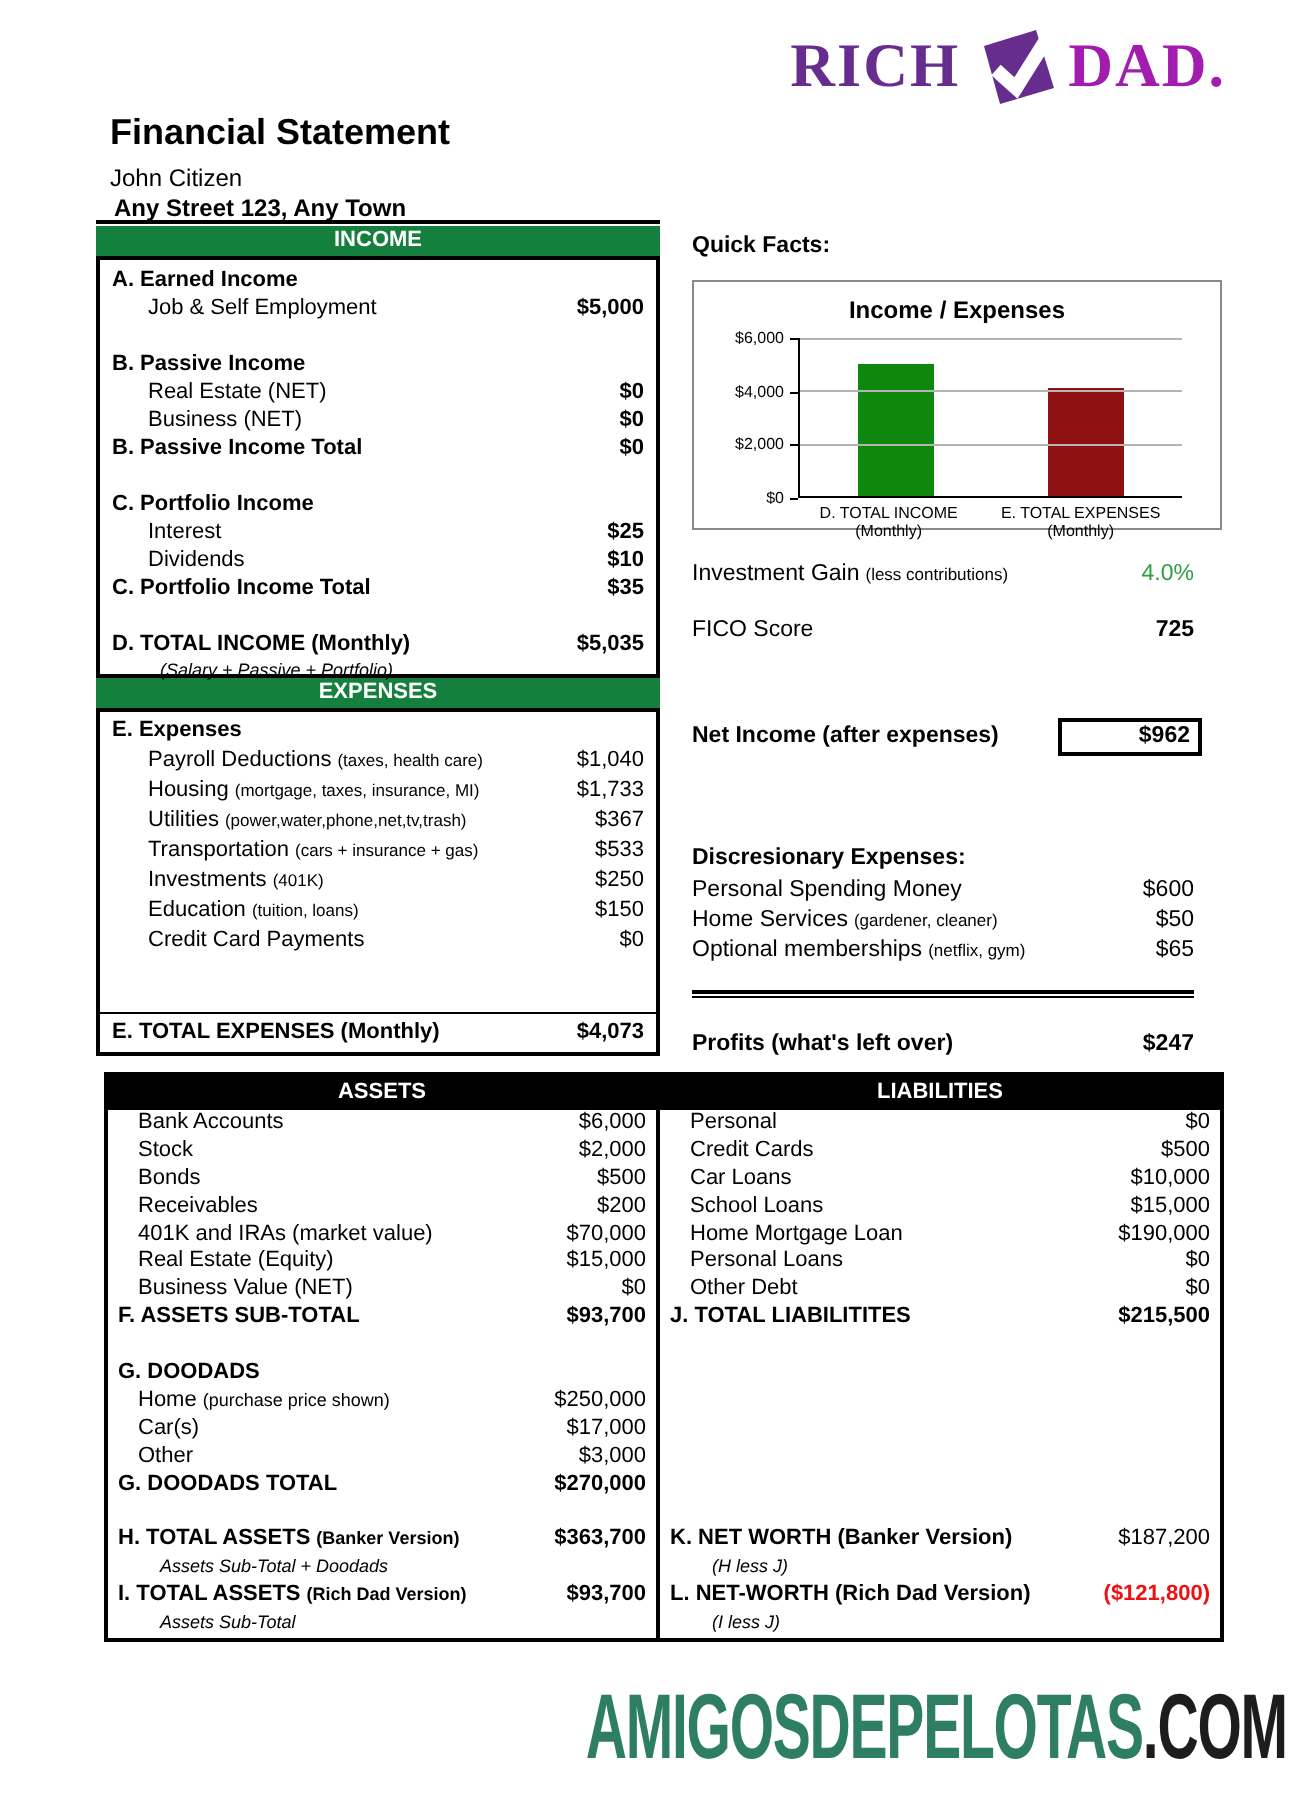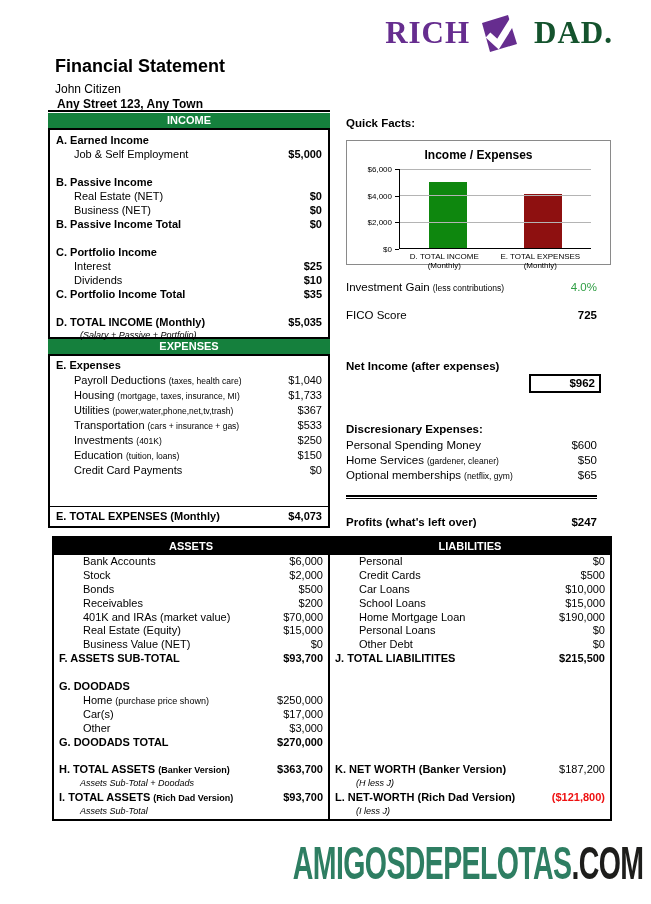--- a/index.html
+++ b/index.html
@@ -50,58 +50,58 @@
   .ytick{position:absolute;right:218px;width:40px;text-align:right;font-size:8px;transform:translateY(-50%);}
   .ymark{position:absolute;left:48px;width:4px;height:1px;background:#000;}
   .xlabels{position:absolute;left:52px;top:111px;width:192px;display:flex;justify-content:space-around;}
   .xlab{font-size:8px;text-align:center;line-height:9px;}
 
   .qf-row{display:flex;align-items:baseline;font-size:11.5px;height:15px;line-height:15px;padding-right:14px;}
   .qf-row .note{font-size:8.5px;margin-left:3px;}
   .qf-row .val{margin-left:auto;}
   .ig-row{margin-top:15px;}
   .fico-row{margin-top:13px;}
-  .ni-row{margin-top:36px;height:19px;align-items:flex-start;padding-right:10px;flex-direction:column;}
+  .ni-row{margin-top:36px;height:19px;align-items:center;padding-right:10px;}
   .ni-box{margin-left:auto;border:2px solid #000;width:72px;padding:1px 4px 1px 2px;
           text-align:right;font-weight:bold;font-size:11.5px;line-height:13px;}
   .disc-title{margin-top:45px;font-weight:bold;font-size:11.5px;height:15px;}
   .dbl-line{margin-top:12px;width:251px;height:4px;border-top:2px solid #000;border-bottom:1px solid #000;}
   .profits-row{height:17px;font-weight:bold;margin-top:16px;}
 
   
   .bottom{position:absolute;left:52px;top:536px;width:560px;border:2px solid #000;display:flex;background:#fff;}
   .bt-col{display:flex;flex-direction:column;}
   .bt-left{width:276px;border-right:2px solid #000;}
   .bt-right{flex:1;}
   .bt-head{background:#000;color:#fff;font-weight:bold;font-size:11px;text-align:center;
            height:17px;line-height:17px;}
   .bt-row{display:flex;align-items:baseline;padding:0 5px;font-size:11px;
           height:13.9px;line-height:13.9px;white-space:nowrap;}
   .bt-row .note{font-size:9px;margin-left:3px;}
   .bt-row .val{margin-left:auto;}
-  .bt-ind{padding-left:29px;text-align:center;}
+  .bt-ind{padding-left:15px;text-align:center;}
   .bt-it{font-style:italic;font-size:9px;padding-left:26px;}
 
   
   .banner{position:absolute;top:841px;right:8px;font-size:46px;font-weight:bold;
           letter-spacing:-1px;line-height:44px;transform:scaleX(0.62);transform-origin:100% 50%;
           white-space:nowrap;}
 </style>
 </head>
 <body>
 
 <div class="logo">
   <span style="color: rgb(102, 45, 143);">RICH</span>
   <span>
       <svg width="40" height="38" viewBox="0 0 40 38">
     <polygon points="5,9 31,1 40,30 13,38" fill="#662d8f"></polygon>
     <path d="M11,21 L21,30 L36,6" stroke="#fff" stroke-width="7" fill="none"></path>
   </svg>
     </span>
-  <span style="color: #14532d; margin-left: 10px;">DAD.</span>
+  <span style="color: #a21caf;">DAD.</span>
 </div>
 <div class="fs-title">Financial Statement</div>
 <div class="fs-name">John Citizen</div>
 <div class="fs-addr">Any Street 123, Any Town</div>
 <div class="addr-line"></div>
 
 <div class="col-left">
   <div class="secbar">INCOME</div>
   <div class="box income-box">
     <div class="row b">

